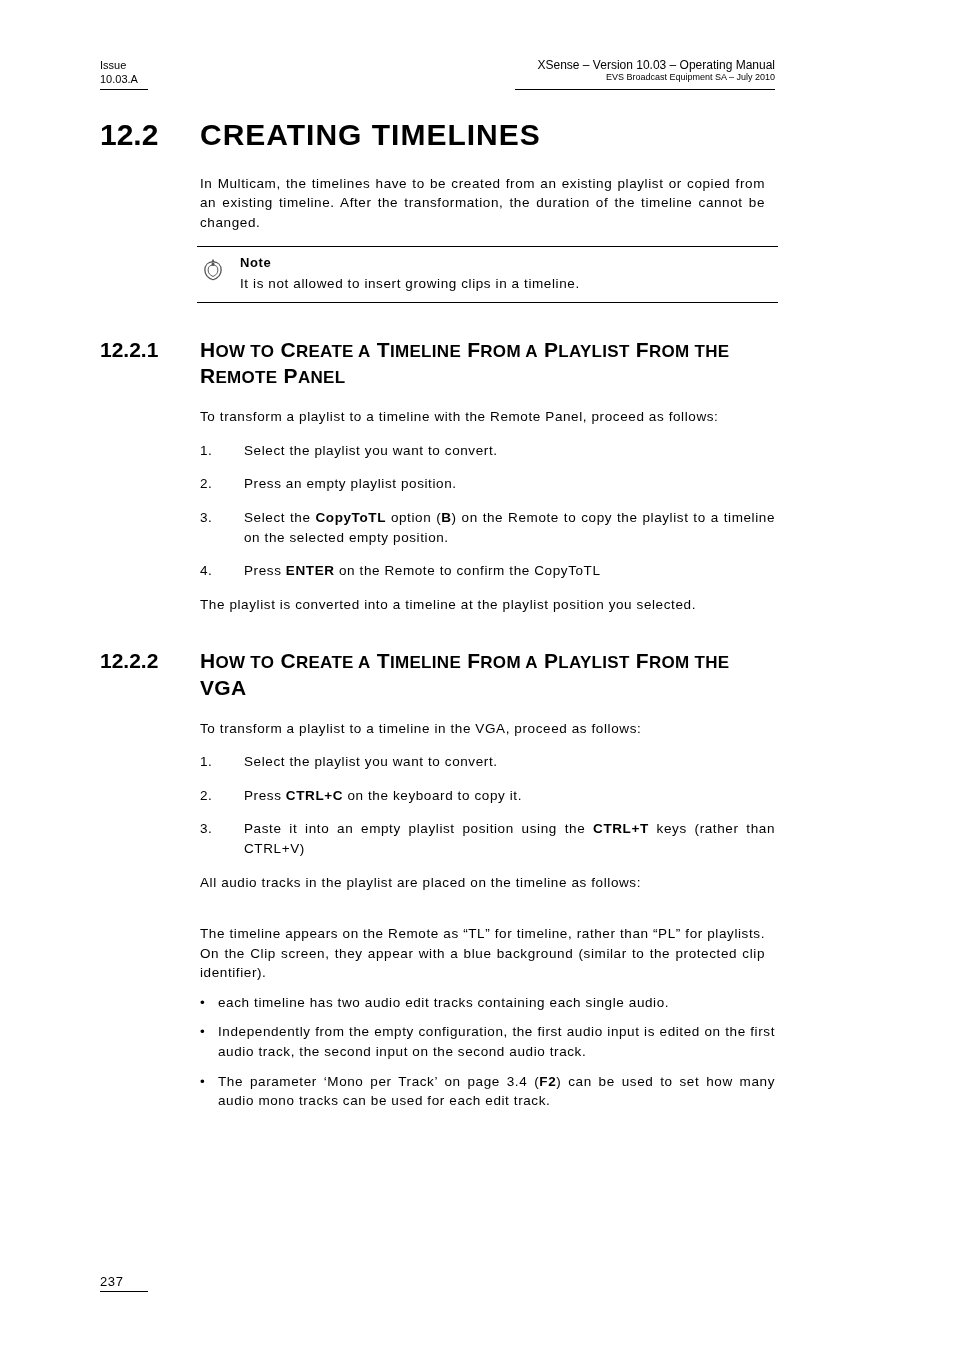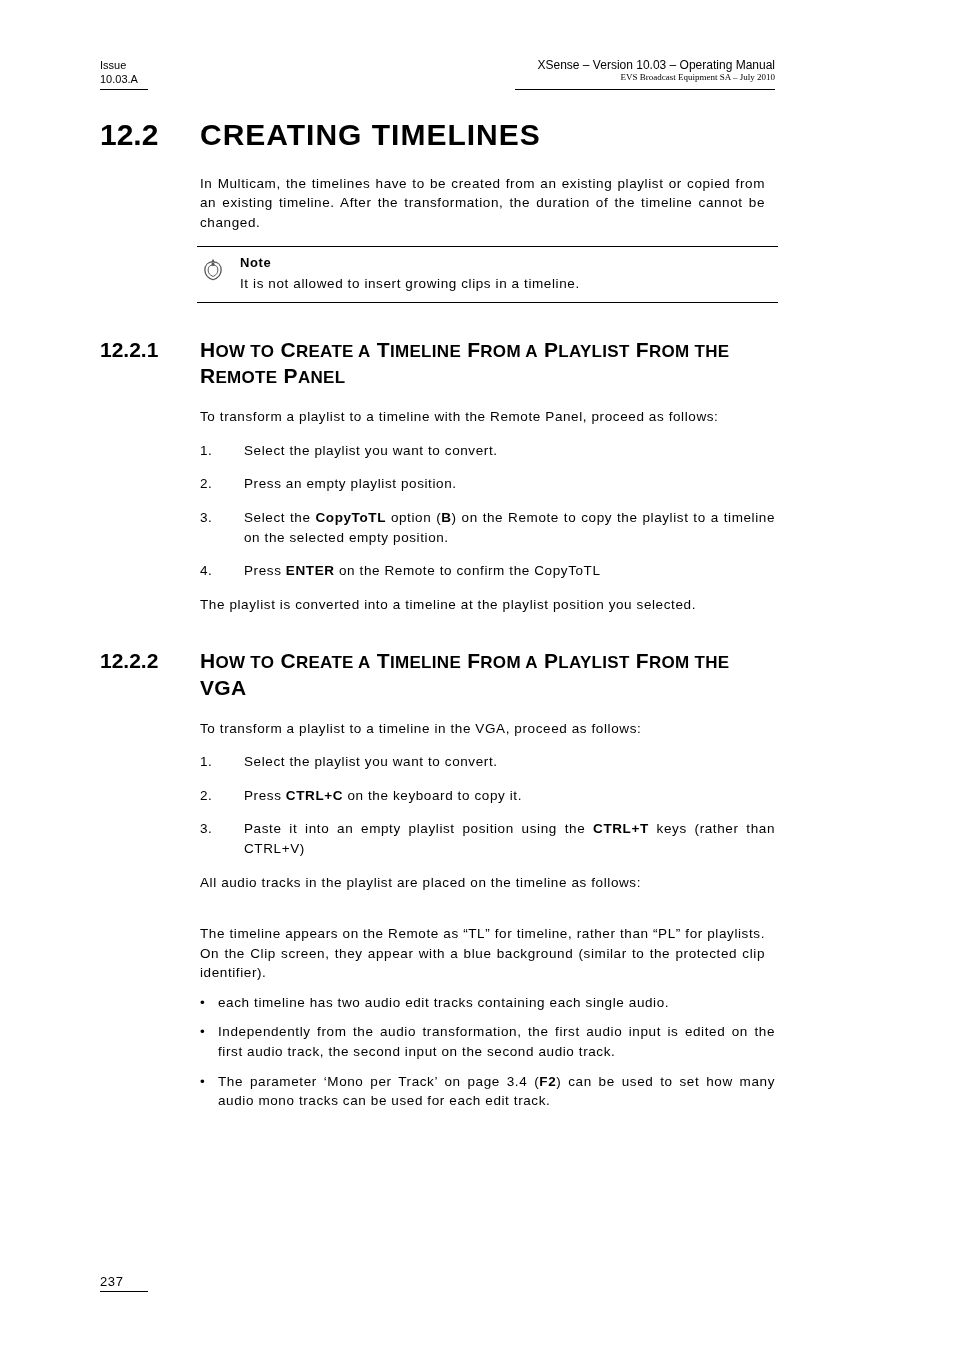--- a/index.html
+++ b/index.html
@@ -2,21 +2,21 @@
 <html><head>
 <meta charset="utf-8">
 <style>
   * { box-sizing: border-box; margin: 0; padding: 0; }
   html, body { width: 954px; height: 1350px; background: #fff; font-family: Arial, Helvetica, sans-serif; color: #000; }
   .page { position: relative; width: 875px; height: 1350px; padding: 58px 100px 58px 100px; }
   .header-row { display: flex; justify-content: space-between; align-items: flex-start; margin-bottom: 2px; }
   .header-left { font-size: 11px; line-height: 1.3; }
   .header-right { text-align: right; }
   .header-right-title { font-size: 12px; }
-  .header-right-sub { font-size: 9px; font-family: Liberation Serif, serif; }
+  .header-right-sub { font-size: 9px; }
   .header-underline { display: flex; justify-content: space-between; }
   .header-underline .left-u { width: 48px; border-top: 1px solid #000; }
   .header-underline .right-u { width: 260px; border-top: 1px solid #000; }
   .section-title-row { display: flex; align-items: flex-start; margin-top: 28px; }
   .section-title-row .num { width: 100px; font-size: 30px; font-weight: bold; }
   .section-title-row .title { font-size: 30px; font-weight: bold; letter-spacing: 1px; }
 
   .body-indent { margin-left: 100px; margin-right: 10px; }
   .body-text { font-size: 13.5px; letter-spacing: 0.6px; line-height: 1.45; text-align: justify; }
 
@@ -168,21 +168,21 @@
   <div class="body-indent body-text para-gap">All audio tracks in the playlist are placed on the timeline as follows:</div>
   <div class="body-indent body-text para-gap-big">The timeline appears on the Remote as “TL” for timeline, rather than “PL” for playlists. On the Clip screen, they appear with a blue background (similar to the protected clip identifier).</div>
 
   <div class="ul-bullet">
     <div class="bullet">
       <div class="dot">•</div>
       <div class="content">each timeline has two audio edit tracks containing each single audio.</div>
     </div>
     <div class="bullet">
       <div class="dot">•</div>
-      <div class="content">Independently from the audio transformation, the first audio input is edited on the first audio track, the second input on the second audio track.</div>
+      <div class="content">Independently from the empty configuration, the first audio input is edited on the first audio track, the second input on the second audio track.</div>
     </div>
     <div class="bullet">
       <div class="dot">•</div>
       <div class="content">
         <span>The parameter ‘Mono per Track’ on page 3.4 (</span><b>F2</b><span>) can be used to set how many audio mono tracks can be used for each edit track.</span>
       </div>
     </div>
   </div>
 
   <div class="footer">

